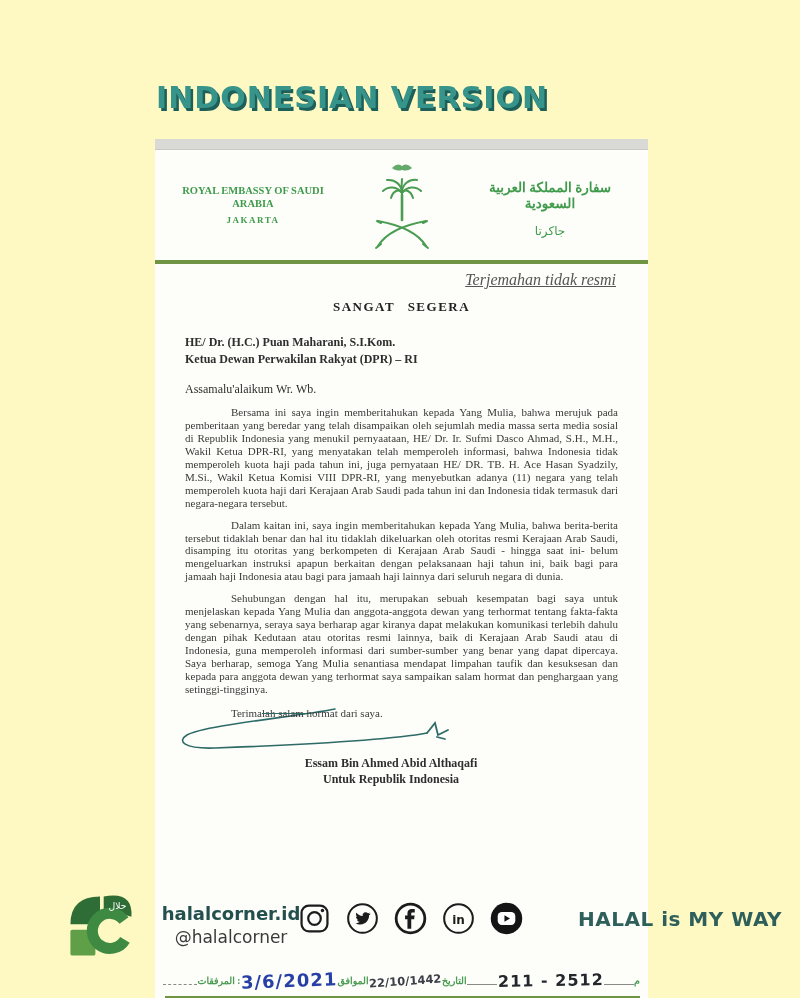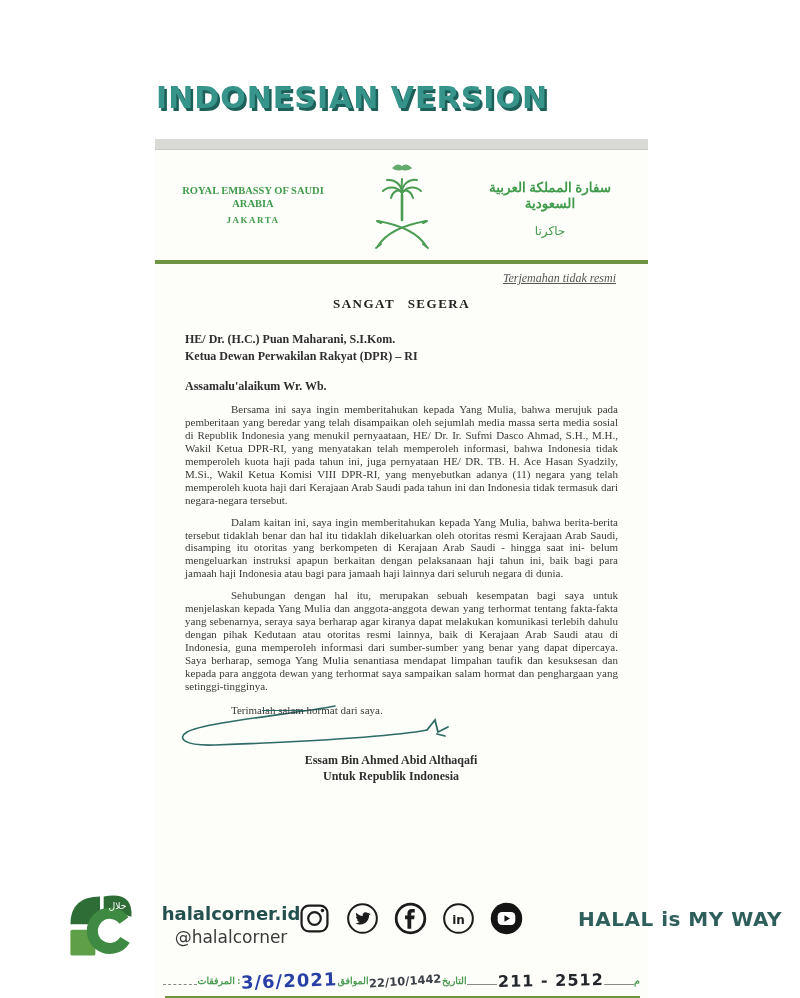--- a/index.html
+++ b/index.html
@@ -1,18 +1,18 @@
 <!DOCTYPE html>
 <html><head>
 <meta charset="utf-8">
 <style>
   * { margin:0; padding:0; box-sizing:border-box; }
   html,body { background:#e0ebe5; }
   .canvas {
-    position:relative; width:800px; height:998px; background:#ffffff;
+    position:relative; width:800px; height:998px; background:#fef9c3;
     font-family:"Liberation Serif", serif; overflow:hidden;
   }
   
   .poster-title{
     position:absolute; left:156px; top:80px;
     font-family:"DejaVu Sans", sans-serif; font-weight:bold;
     font-size:30px; letter-spacing:1px; color:#37948a;
     text-shadow:2.5px 2.5px 0 #1d5f59;
     white-space:nowrap;
   }
@@ -26,26 +26,26 @@
   .letterhead{ display:flex; justify-content:space-between; align-items:flex-start; padding:10px 18px 2px; }
   .lh-left{ width:160px; text-align:center; color:#3f9b4b; margin-top:24px; }
   .lh-left .lh-name{ font-size:10.5px; font-weight:bold; line-height:1.25; }
   .lh-left .lh-city{ font-size:9px; font-weight:bold; margin-top:5px; letter-spacing:1.5px; }
   .lh-center{ width:90px; display:flex; justify-content:center; }
   .lh-right{ width:160px; text-align:center; color:#3f9b4b; margin-top:20px; }
   .lh-right .ar-name{ font-size:13.5px; font-weight:bold; line-height:1.2; }
   .lh-right .ar-city{ font-size:12px; margin-top:12px; }
   .rule-double{ height:2px; border-top:2px solid #6e9444; border-bottom:2px solid #6e9444; margin-top:2px; }
   .letter-body{ padding:2px 30px 0; color:#3a3a3a; font-size:11px; }
-  .translation-note{ text-align:right; font-style:italic; font-size:12px; color:#555;
+  .translation-note{ text-align:right; font-style:italic; font-size:16px; color:#555;
     text-decoration:underline; margin-top:5px; margin-right:2px; }
   .urgency{ text-align:center; font-weight:bold; font-size:13px; color:#222;
     letter-spacing:1.5px; word-spacing:8px; margin-top:10px; }
   .recipient{ margin-top:19px; font-weight:bold; font-size:12px; line-height:1.45; color:#2e2e2e; }
-  .salutation{ margin-top:13px; font-weight:bold; font-size:12px; color:#2e2e2e; }
+  .salutation{ margin-top:13px; font-weight:normal; font-size:12px; color:#2e2e2e; }
   p.body-para{ margin-top:9px; text-align:justify; text-indent:46px; line-height:1.18; color:#3a3a3a; }
   .closing-row{ margin-top:11px; text-indent:46px; position:relative; z-index:2; }
   .struck{ text-decoration:line-through; text-decoration-color:#2e6b66; }
   .signature-area{ position:relative; height:34px; }
   .signature-area svg{ position:absolute; left:-10px; top:-16px; }
   .sig-block{ width:280px; margin:2px 0 0 66px; text-align:center; font-weight:bold;
     font-size:12px; line-height:1.35; color:#2e2e2e; }
   
   .ref-line{
     position:absolute; left:8px; right:8px; bottom:12px;

